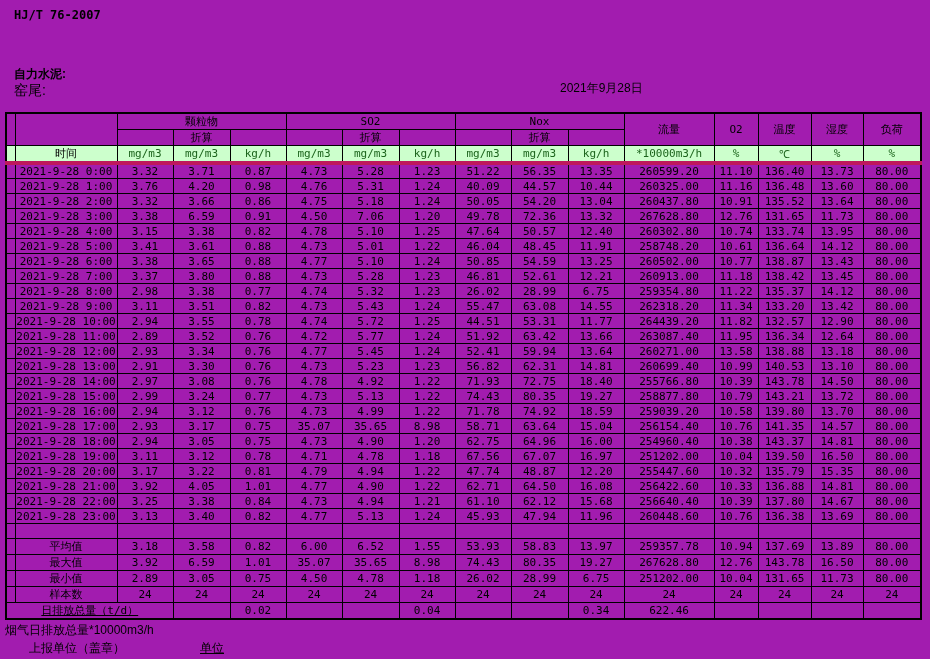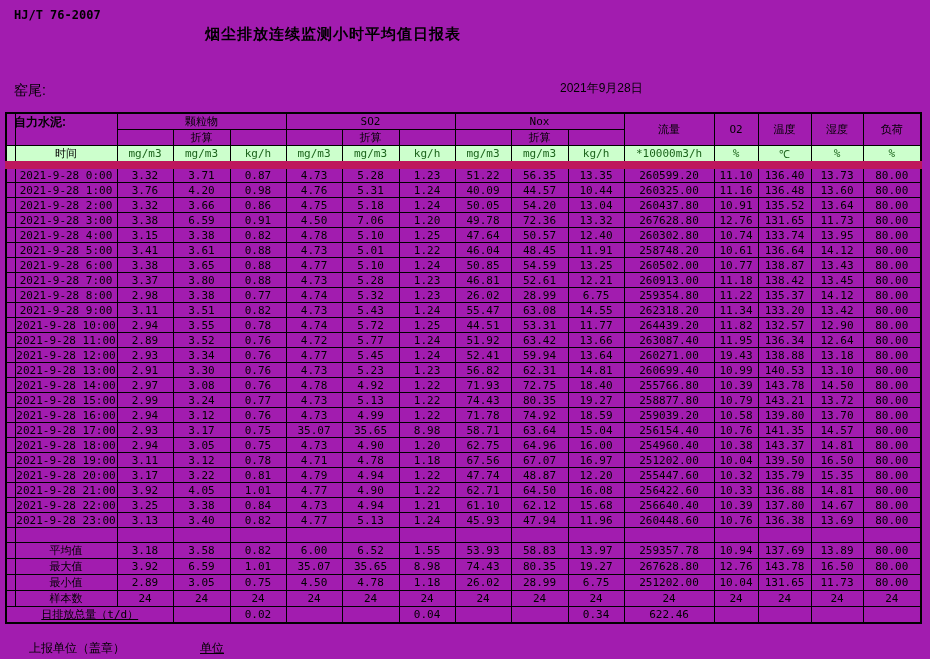--- a/index.html
+++ b/index.html
@@ -1,47 +1,46 @@
 <!DOCTYPE html>
 <html><head>
 <meta charset="utf-8">
 <style>
   * { margin:0; padding:0; box-sizing:border-box; }
   body { background:#fff; font-family:"Liberation Sans", sans-serif; }
   .page { position:relative; width:930px; height:659px; background:#a21caf; overflow:hidden; }
 
   .std { position:absolute; left:14px; top:8px; font:bold 12px "DejaVu Sans Mono", monospace; color:#000; }
   .title { position:absolute; left:205px; top:25px; font-weight:bold; font-size:15px; color:#000; letter-spacing:1px; }
-  .company { position:absolute; left:14px; top:66px; font-weight:bold; font-size:12px; color:#000;margin-top:48px; }
+  .company { position:absolute; left:14px; top:66px; font-weight:bold; font-size:12px; color:#000; }
   .site { position:absolute; left:14px; top:82px; font-weight:normal; font-size:14px; color:#000; }
   .rdate { position:absolute; left:560px; top:80px; font-size:12px; color:#000; }
 
   table.report { position:absolute; left:5px; top:112px; width:915px; border-collapse:collapse; table-layout:fixed; border:2px solid #000; }
   table.report td { border:1px solid #000; height:15px; padding:0; text-align:center; vertical-align:middle;
     font:11px "DejaVu Sans Mono", monospace; color:#000; white-space:nowrap; overflow:hidden; }
   td.cjk { font-family:"Liberation Sans", sans-serif; font-size:12px; }
   td.c0 { border:1px solid #000; }
-  tr.units td { background:#ccffcc; border-bottom:8px solid #be185d; color:#1c641c; }
+  tr.units td { background:#ccffcc; border-bottom:4px solid #be185d; color:#1c641c; }
   tr.units td.cjk { color:#000; }
   td.time { font:11px "DejaVu Sans Mono", monospace; }
   td.num {}
   td.o2 { color:#5f5f5f; }
   td.slabel { font-family:"Liberation Sans", sans-serif; font-size:12px;margin-left:42px; }
   td.tlabel { text-align:left; font-family:"Liberation Sans", sans-serif; font-size:12px; text-decoration:underline; padding-left:2px; }
 
   .foot1 { position:absolute; left:5px; top:622px; font-size:12px; color:#000; }
   .foot2 { position:absolute; left:5px; top:640px; font-size:12px; color:#000;margin-left:24px; }
   .foot3 { position:absolute; left:200px; top:640px; font-size:12px; color:#000;text-decoration:underline; }
 </style>
 </head>
 <body>
 
 <div class="page">
   <div class="std">HJ/T 76-2007</div>
-  <div class="title">烟尘排放连续监测小时平均值日报表</div>
   <div class="company">自力水泥:</div>
   <div class="site">窑尾:</div>
   <div class="rdate">2021年9月28日</div>
 
   <table class="report">
     <colgroup>
       <col style="width:9px">
         <col style="width:102px">
       <col style="width:56px">
         <col style="width:57px">
@@ -324,21 +323,21 @@
           <td class="num">2.93</td>
           <td class="num">3.34</td>
           <td class="num">0.76</td>
           <td class="num">4.77</td>
           <td class="num">5.45</td>
           <td class="num">1.24</td>
           <td class="num">52.41</td>
           <td class="num">59.94</td>
           <td class="num">13.64</td>
           <td class="num">260271.00</td>
-          <td class="num o2">19.43</td>
+          <td class="num o2">13.58</td>
           <td class="num">138.88</td>
           <td class="num">13.18</td>
           <td class="num">80.00</td>
         </tr>
         <tr>
           <td class="c0"></td>
           <td class="time">2021-9-28 13:00</td>
           <td class="num">2.91</td>
           <td class="num">3.30</td>
           <td class="num">0.76</td>
@@ -636,15 +635,16 @@
           <td class="num">0.34</td>
           <td class="num">622.46</td>
           <td class="num"></td>
           <td class="num"></td>
           <td class="num"></td>
           <td class="num"></td>
         </tr>
       </tbody>
   </table>
 
+  <div class="foot1">烟气日排放总量*10000m3/h</div>
   <div class="foot2">上报单位（盖章）</div>
   <div class="foot3">单位</div>
 </div>
 
 </body></html>

